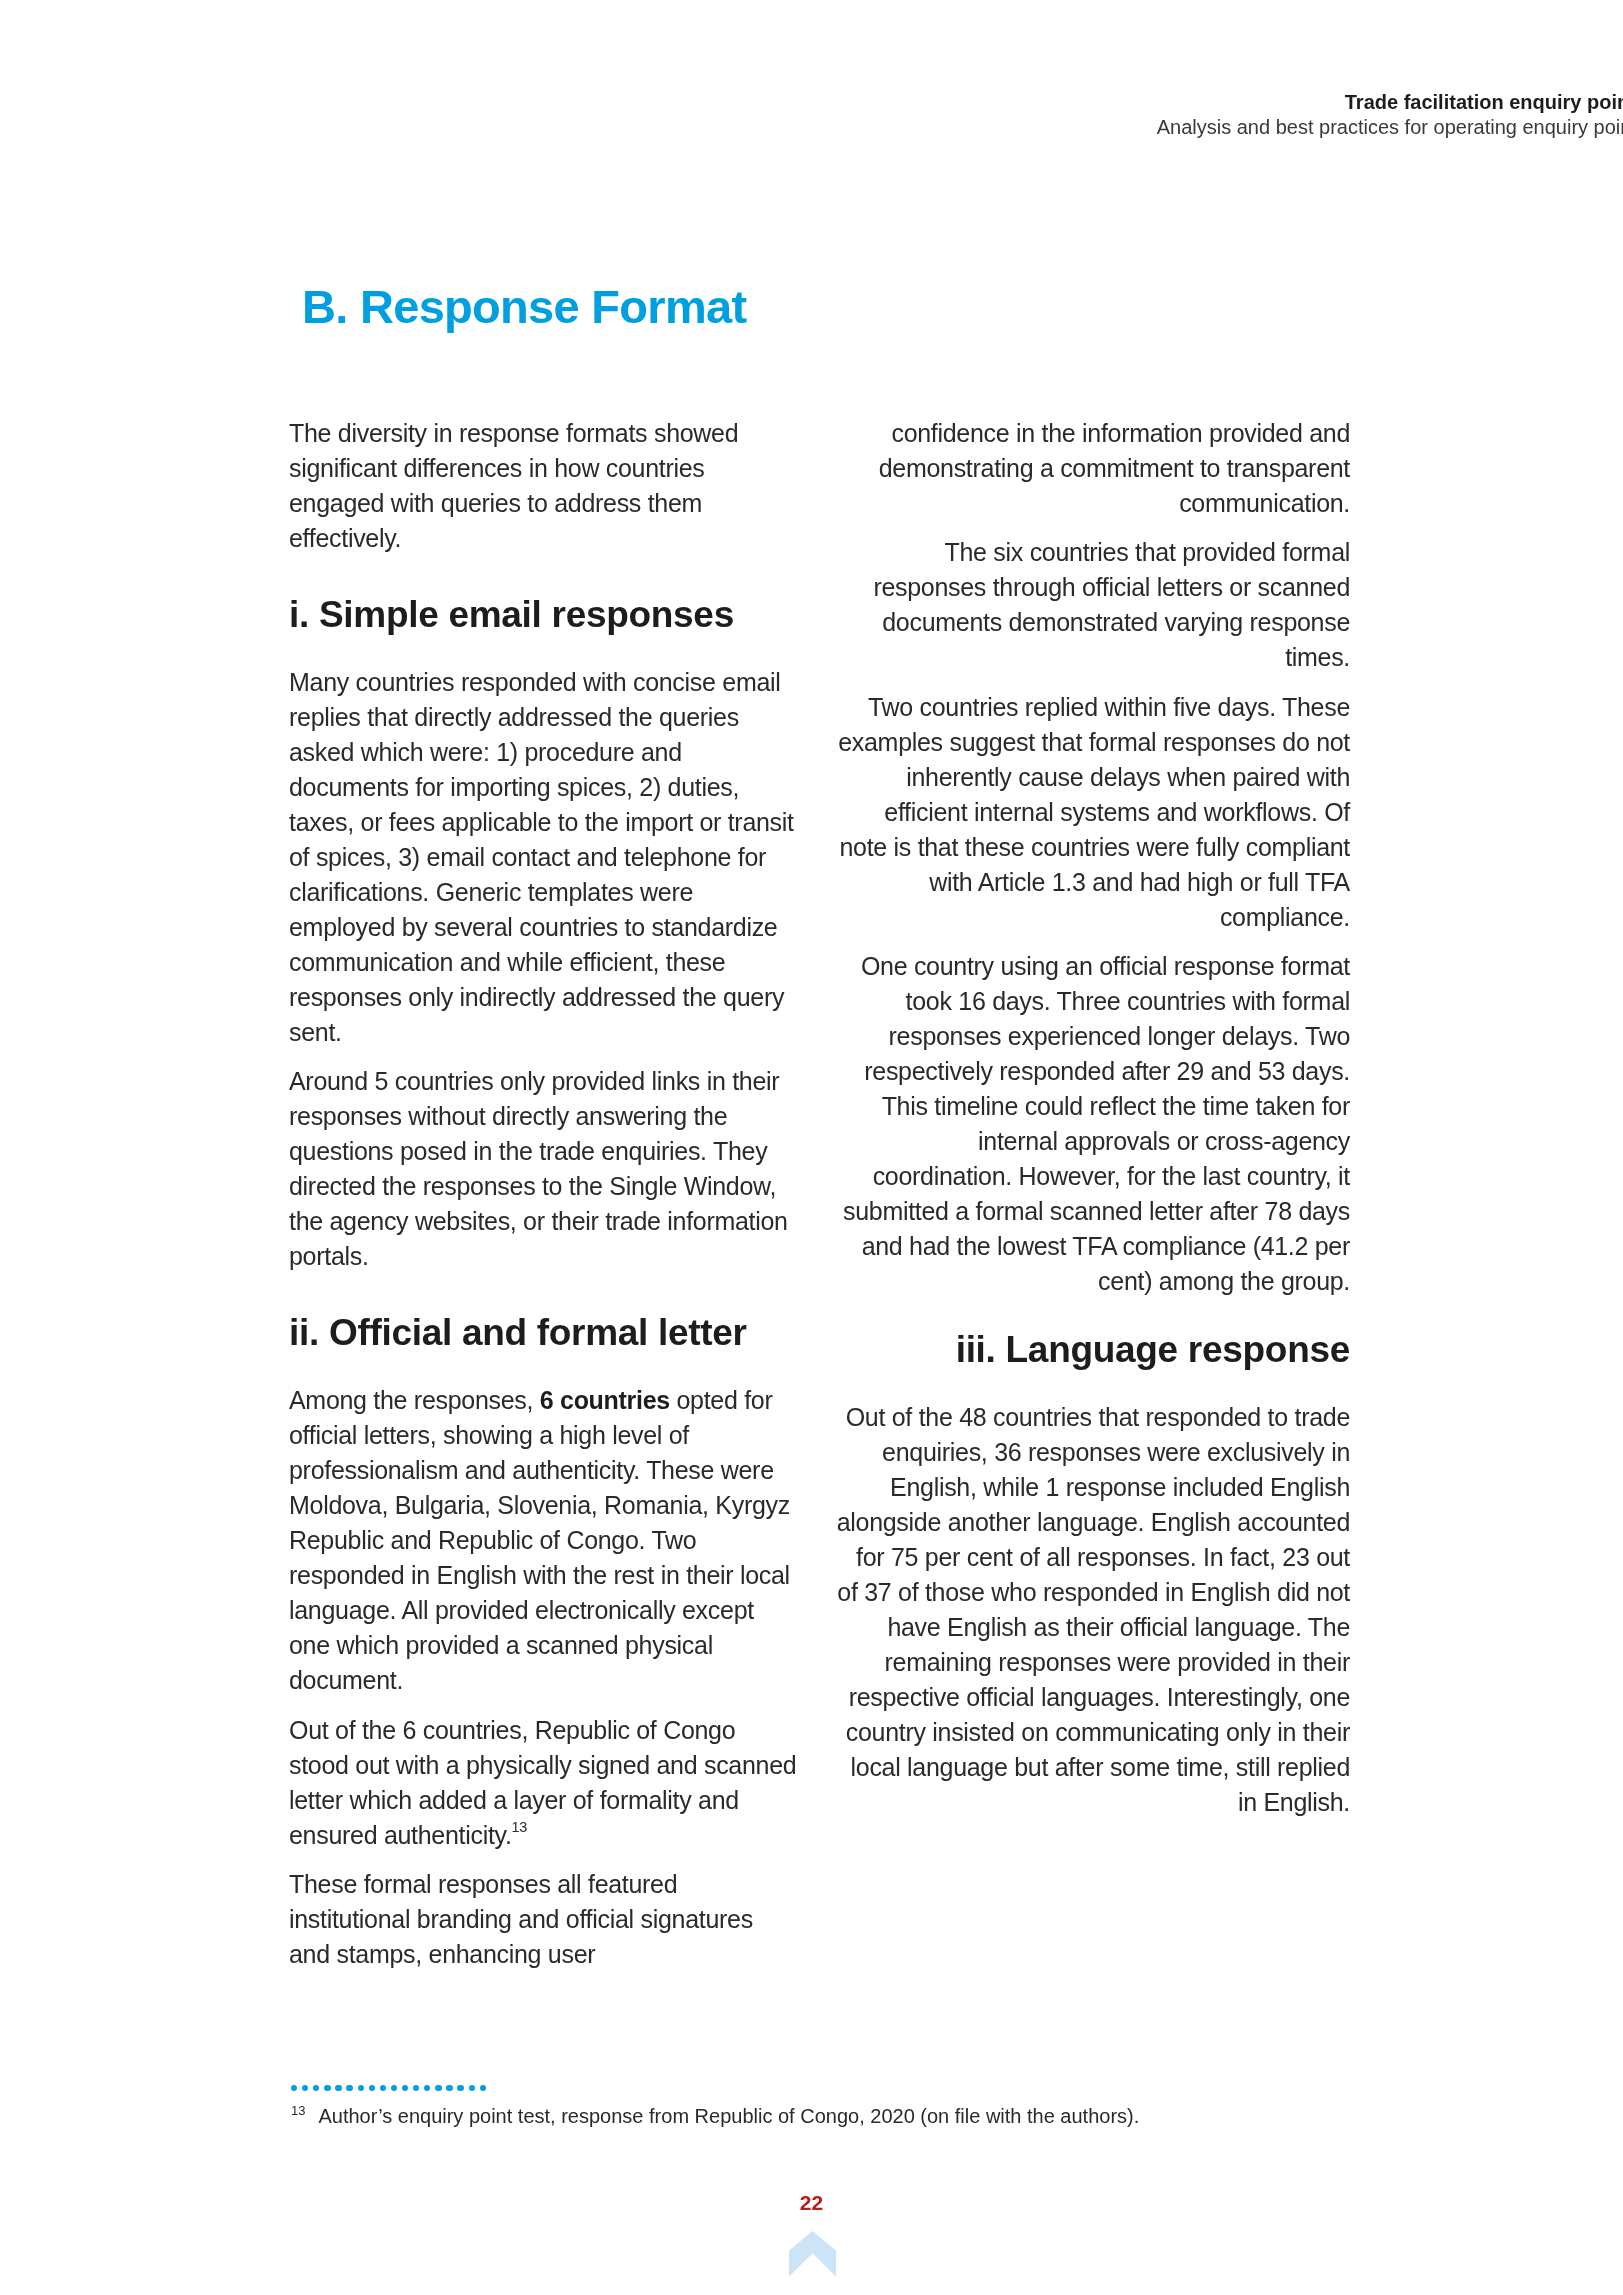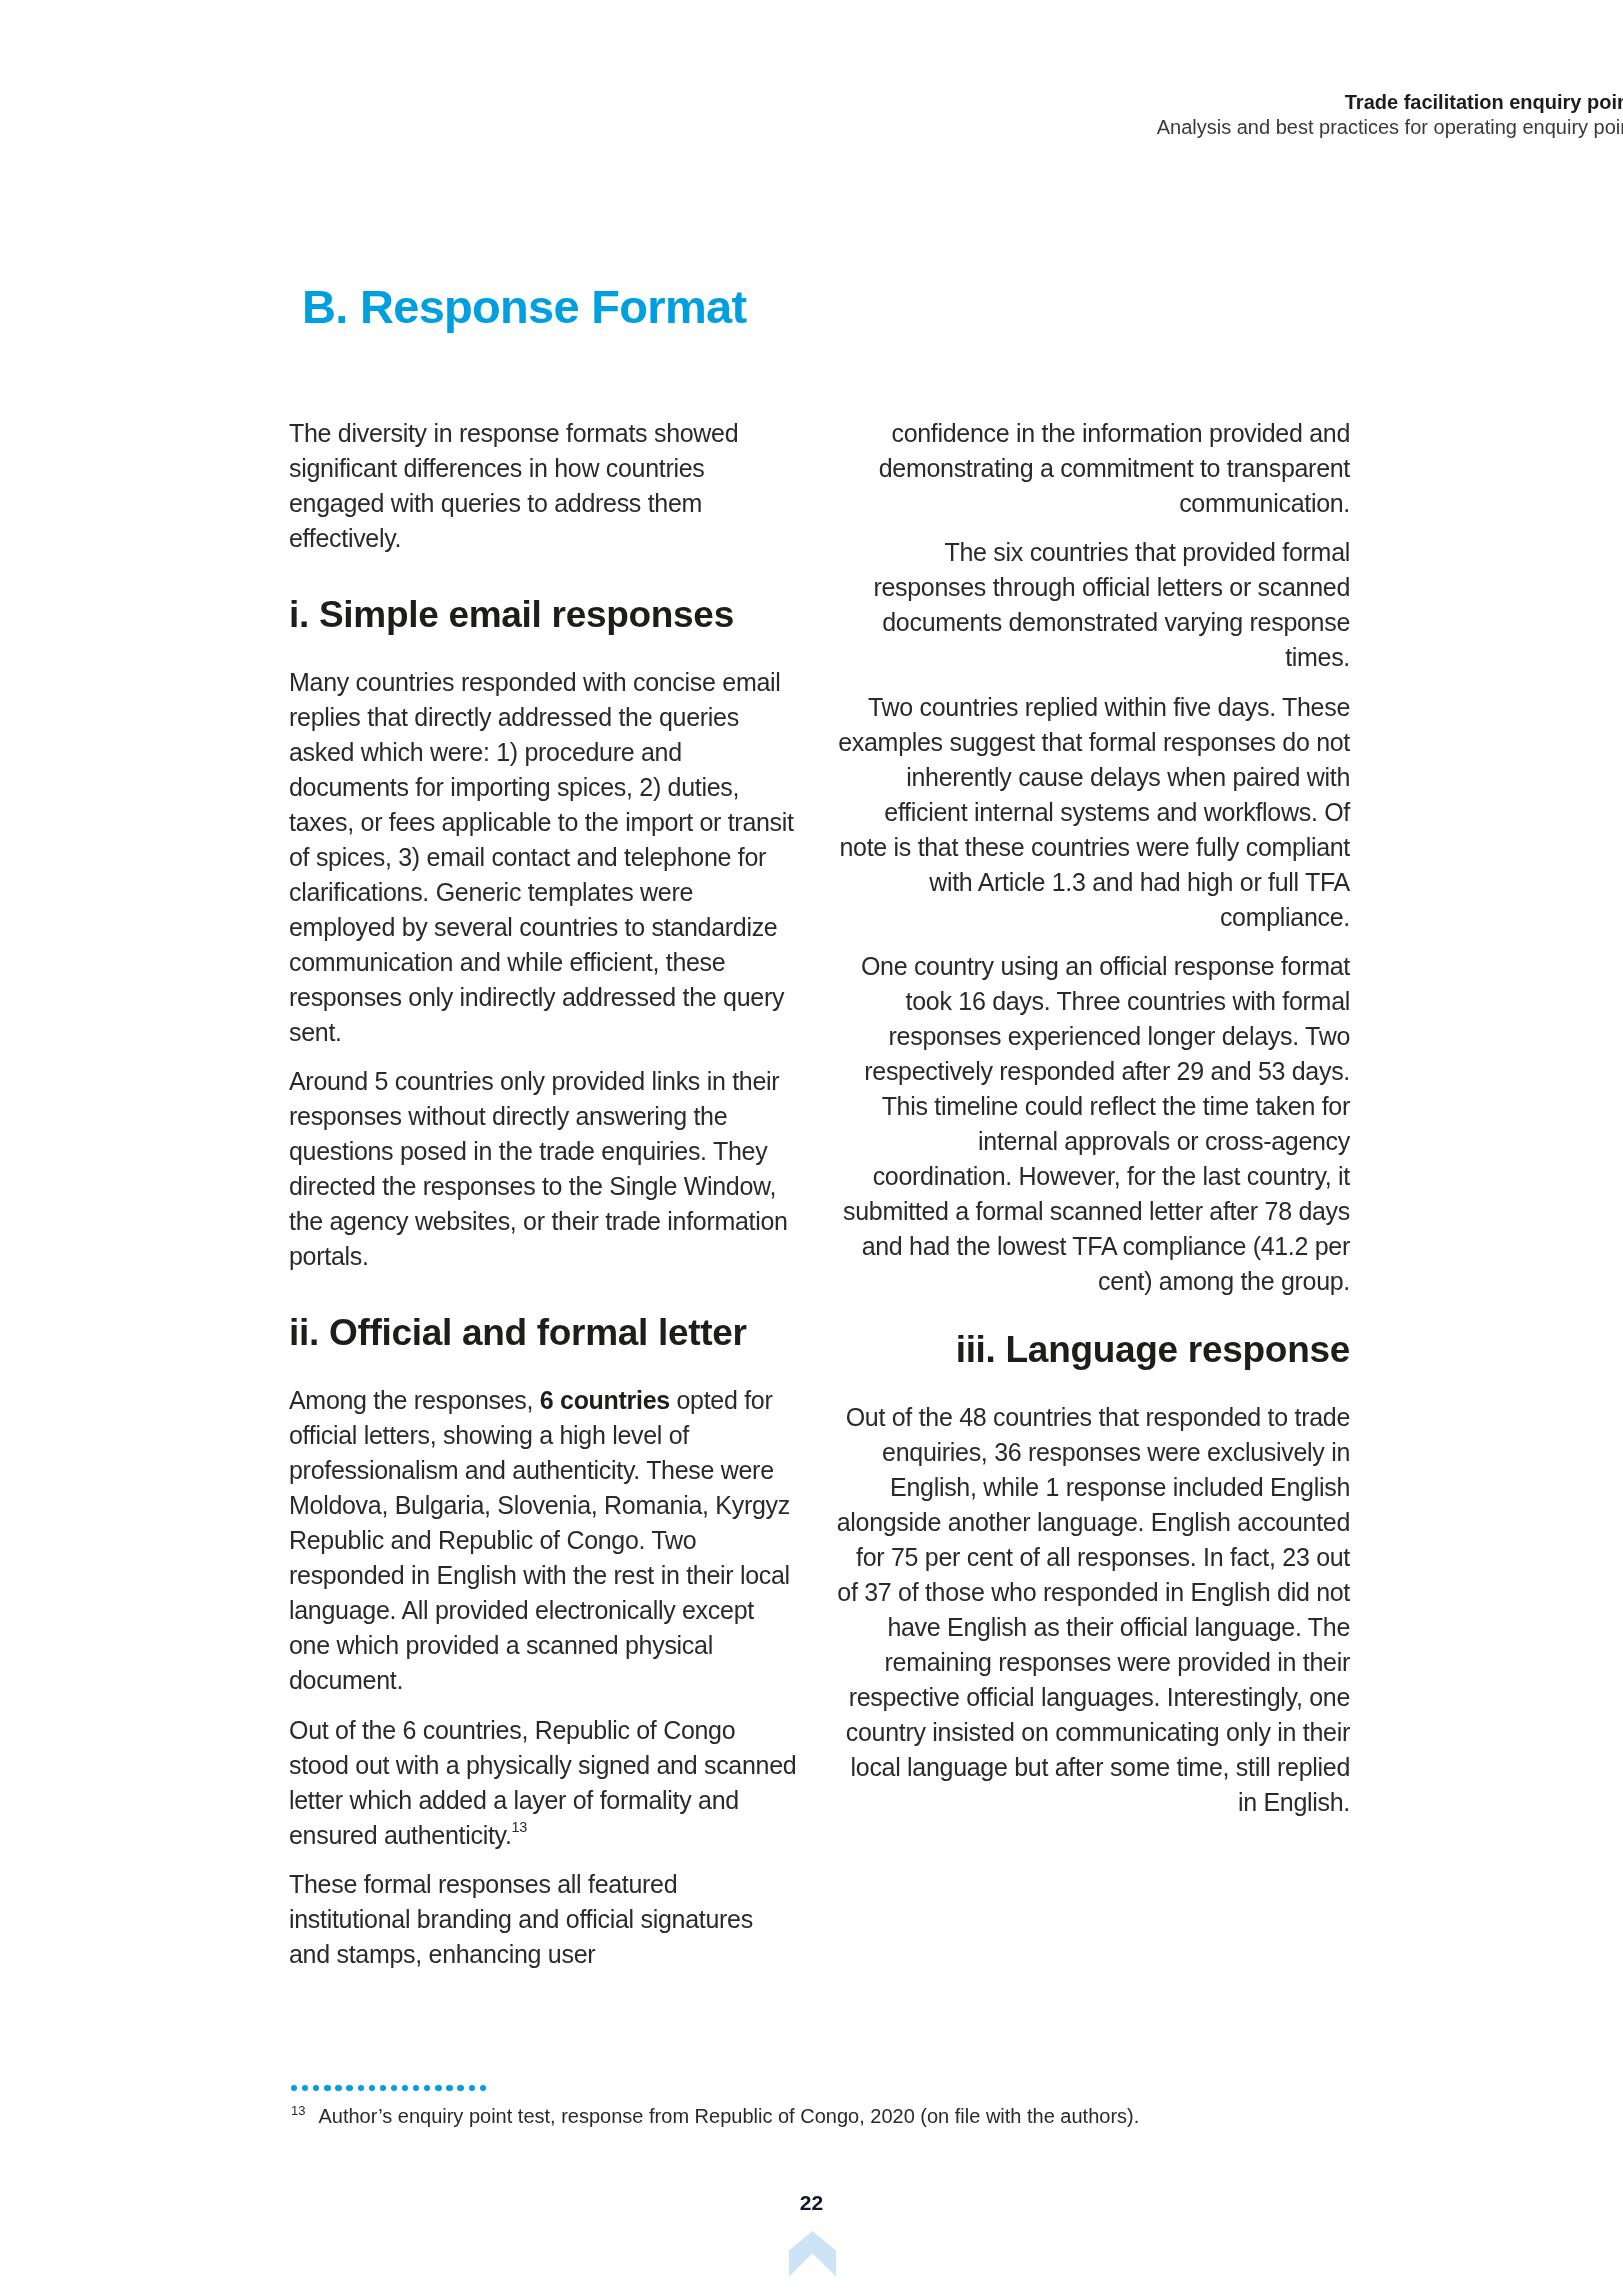--- a/index.html
+++ b/index.html
@@ -25,21 +25,21 @@
   .p sup { font-size: 14.4px; line-height: 0; vertical-align: 11.8px; }
 
   .h2 { font-size: 37px; font-weight: bold; line-height: 43px; color: #1d1d1b; margin: 37px 0 29px 0; letter-spacing: -0.3px; }
   .h3 { font-size: 29px; font-weight: bold; line-height: 35px; color: #1d1d1b; margin: 34px 0 14.4px 0; letter-spacing: -0.2px; }
 
   .footnote-rule { position: absolute; left: 291px; top: 2085px; display: flex; gap: 4.8px; }
   .footnote-rule span { width: 6.3px; height: 6.3px; border-radius: 50%; background: #009fdf; display: block; }
   .footnote { position: absolute; left: 291px; top: 2098px; font-size: 20px; line-height: 26px; color: #2a2a2a; }
   .footnote .fn-num { font-size: 13px; vertical-align: 7.9px; margin-right: 13px; }
 
-  .page-number { position: absolute; top: 2191px; left: 0; width: 100%; text-align: center; font-size: 21px; font-weight: bold; color: #0f172a; }
+  .page-number { position: absolute; top: 2191px; left: 0; width: 100%; text-align: center; font-size: 21px; font-weight: bold; color: #b91c1c; }
   .nav-chevron { position: absolute; left: 789px; top: 2231px; width: 47px; height: 47px; cursor: pointer; }
 </style>
 </head>
 <body>
 
 <div class="running-header">
   <div class="rh-title">Trade facilitation enquiry points</div>
   <div class="rh-sub">Analysis and best practices for operating enquiry points</div>
 </div>
 

